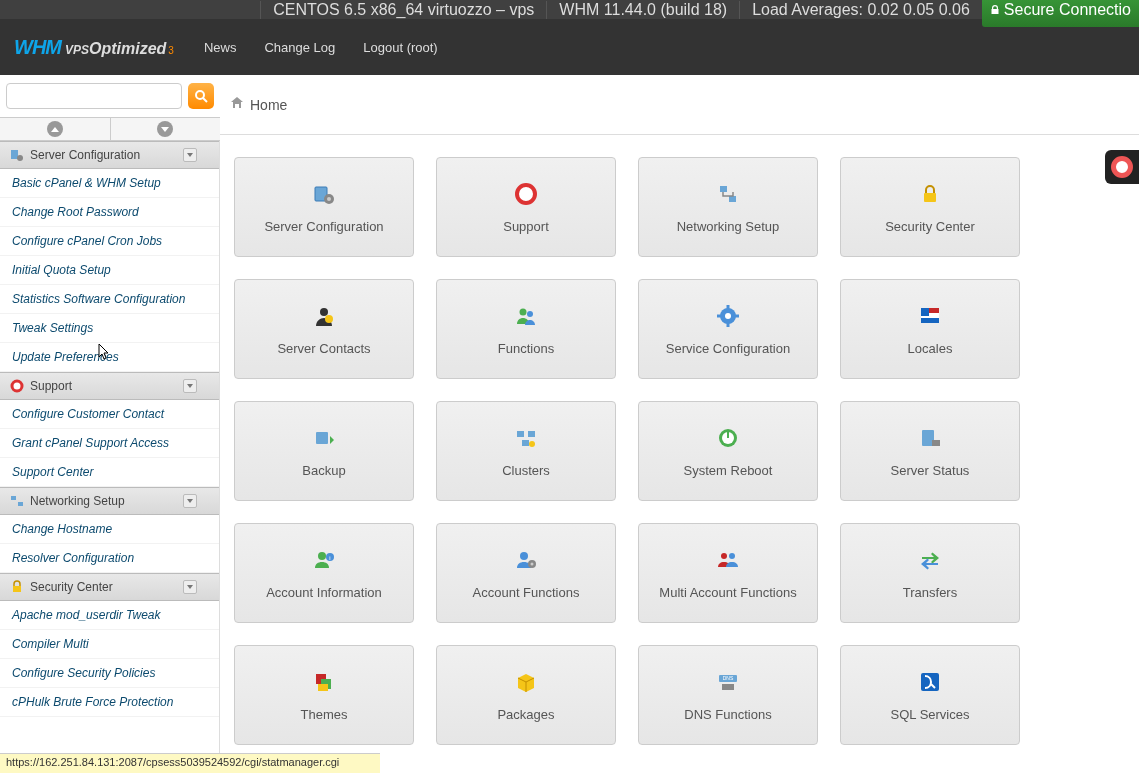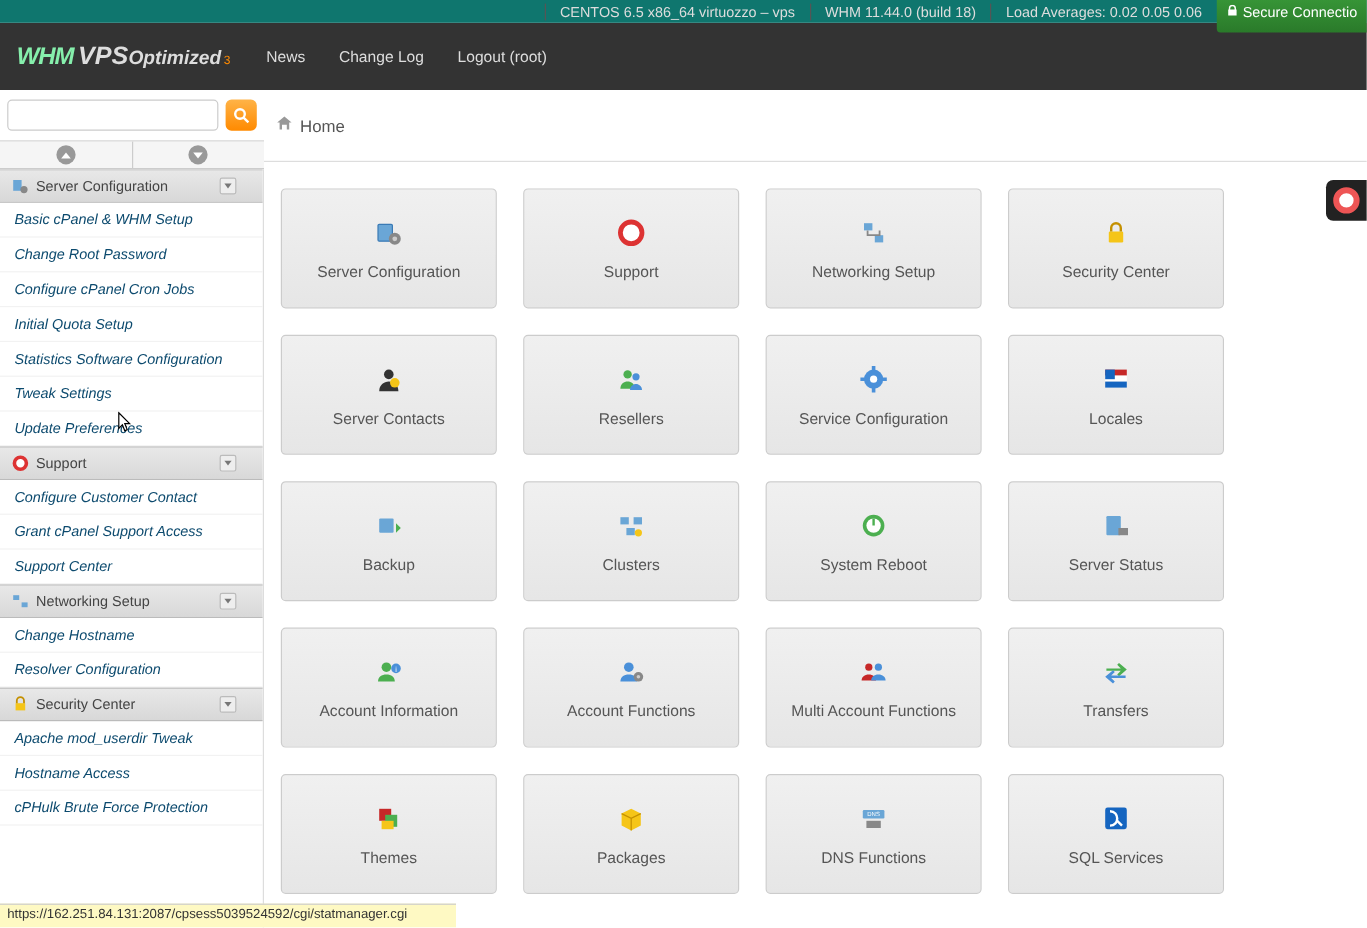--- a/index.html
+++ b/index.html
@@ -1,27 +1,27 @@
 <!DOCTYPE html>
 <html><head>
 <meta charset="utf-8">
 <style>
 * { margin: 0; padding: 0; box-sizing: border-box; font-family: Arial, Helvetica, sans-serif; }
 body { background: #fff; width: 1139px; height: 773px; overflow: hidden; position: relative; }
 
-.topbar { height: 19px; background: #0f766e; color: #ccc; display: flex; align-items: center; font-size: 12px; position: relative; text-align: center; }
+.topbar { height: 19px; background: #404040; color: #ccc; display: flex; align-items: center; font-size: 16px; position: relative; text-align: center; }
 .topbar-items { position: absolute; right: 0; display: flex; height: 19px; align-items: center; }
 .topbar-item { padding: 0 12px; border-left: 1px solid #555; color: #ddd; }
 .secure-badge { background: linear-gradient(#3a9b3a, #2a7a2a); color: #fff; padding: 0 8px; height: 34px; display: flex; align-items: center; border-radius: 3px 0 0 3px; }
 .lock-icon { display: inline-block; margin-right: 4px; }
 
 .headerbar { height: 56px; background: #333; display: flex; align-items: center; }
 .logo { margin-left: 14px; display: flex; align-items: baseline; }
-.logo-whm { color: #86efac; font-weight: bold; font-style: italic; font-size: 20px; letter-spacing: -1px; }
-.logo-vps { color: #ddd; font-style: italic; font-weight: bold; font-size: 21px; margin-left: 4px; }
+.logo-whm { color: #0ea5e9; font-weight: bold; font-style: italic; font-size: 20px; letter-spacing: -1px; }
+.logo-vps { color: #ddd; font-style: italic; font-weight: bold; font-size: 12px; margin-left: 4px; }
 .logo-opt { color: #ddd; font-style: italic; font-weight: bold; font-size: 16px; }
 .logo-sub { color: #ff8a00; font-size: 10px; margin-left: 2px; }
 .navlinks { display: flex; margin-left: 30px; }
 .navlink { color: #ddd; font-size: 13px; margin-right: 28px; cursor: pointer; }
 
 .container { display: flex; height: calc(100% - 75px); }
 
 .leftcol { width: 220px; display: flex; flex-direction: column; position: relative; }
 .searchrow { padding: 8px 6px; display: flex; align-items: center; }
 .searchbox { flex: 1; height: 26px; border: 1px solid #ccc; border-radius: 4px; padding: 0 6px; font-size: 12px; }
@@ -157,21 +157,22 @@
           <span class="cat-icon">
             <svg width="14" height="14" viewBox="0 0 14 14">
               <rect x="3" y="6" width="8" height="6" fill="#f5c518"></rect>
               <path d="M4 6V4a3 3 0 016 0v2" fill="none" stroke="#c49000" stroke-width="1.5"></path>
             </svg>
           </span>
           <span>Security Center</span>
           <span class="cat-chevron"></span>
         </div>
         <div class="item">Apache mod_userdir Tweak</div>
-        <div class="item">Hostname Access</div>
+        <div class="item">Compiler Multi</div>
+        <div class="item">Configure Security Policies</div>
         <div class="item">cPHulk Brute Force Protection</div>
       </div>
   </div>
 
   <div class="maincol">
     <div class="breadcrumb">
       <span class="home-icon">
         <svg width="14" height="14" viewBox="0 0 14 14">
             <path fill="#999" d="M7 1l6 5h-2v6H9V8H5v4H3V6H1z"></path>
           </svg>
@@ -230,21 +231,21 @@
           </div>
           <div class="tile">
             <div class="tile-icon">
               <svg width="24" height="24" viewBox="0 0 24 24">
                 <circle cx="9" cy="8" r="3.5" fill="#4caf50"></circle>
                 <circle cx="16" cy="10" r="3" fill="#4a90d9"></circle>
                 <path d="M3 20c0-4 3-6 6-6s6 2 6 6z" fill="#4caf50"></path>
                 <path d="M11 21c0-3 2.5-5 5-5s5 2 5 5z" fill="#4a90d9"></path>
               </svg>
             </div>
-            <div class="tile-label">Resellers</div>
+            <div class="tile-label">Functions</div>
           </div>
           <div class="tile">
             <div class="tile-icon">
               <svg width="24" height="24" viewBox="0 0 24 24">
                 <circle cx="12" cy="12" r="8" fill="#4a90d9"></circle>
                 <circle cx="12" cy="12" r="3" fill="#fff"></circle>
                 <g stroke="#4a90d9" stroke-width="3">
                   <line x1="12" y1="1" x2="12" y2="5"></line>
                   <line x1="12" y1="19" x2="12" y2="23"></line>
                   <line x1="1" y1="12" x2="5" y2="12"></line>

